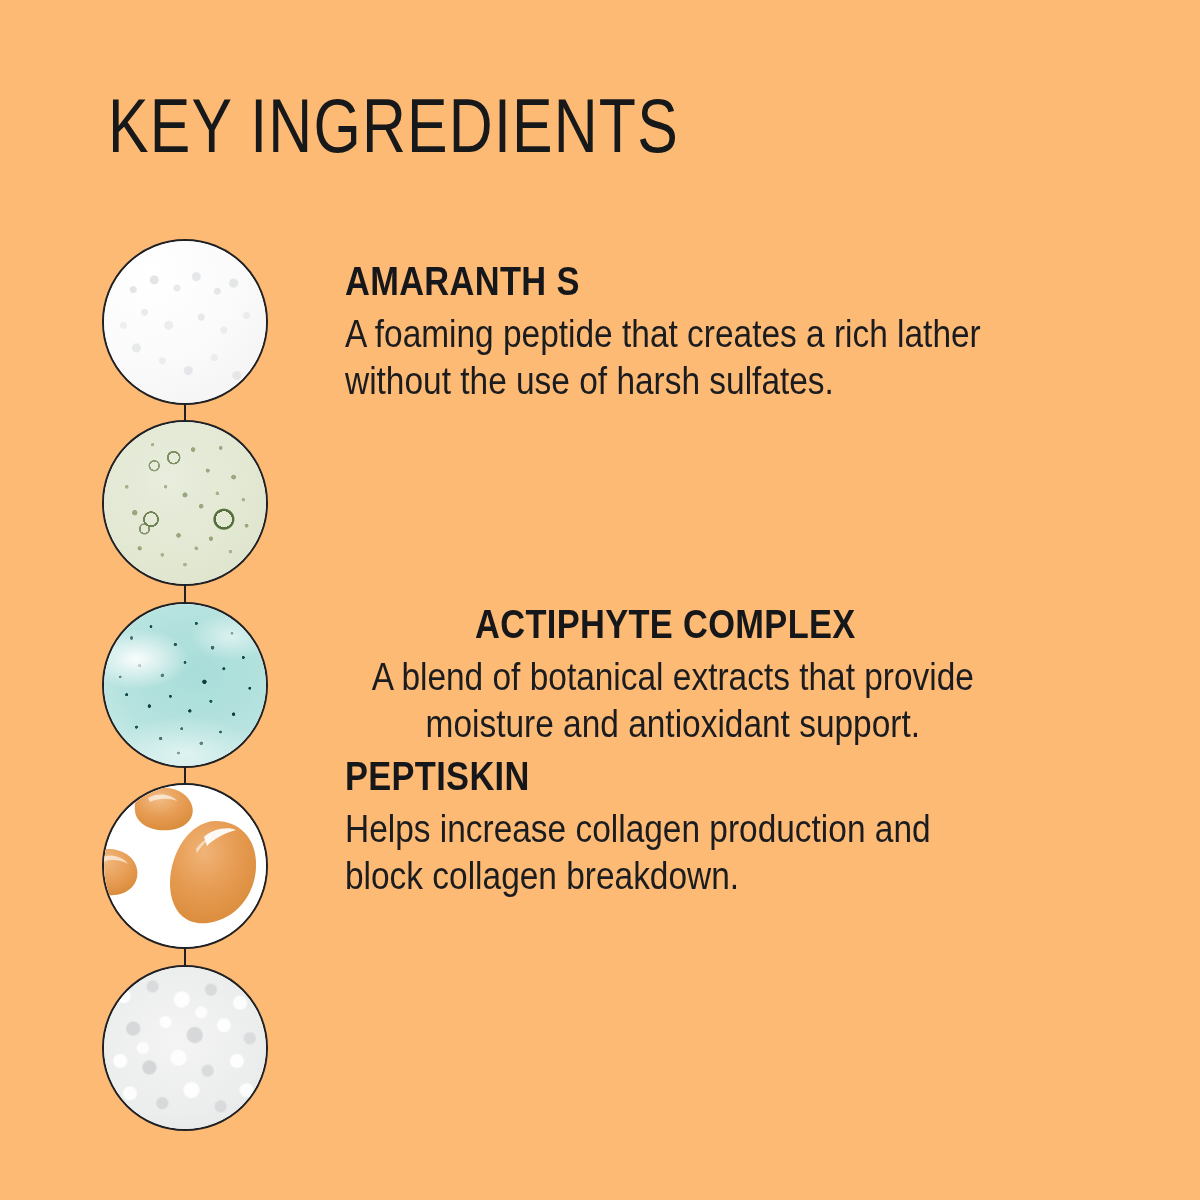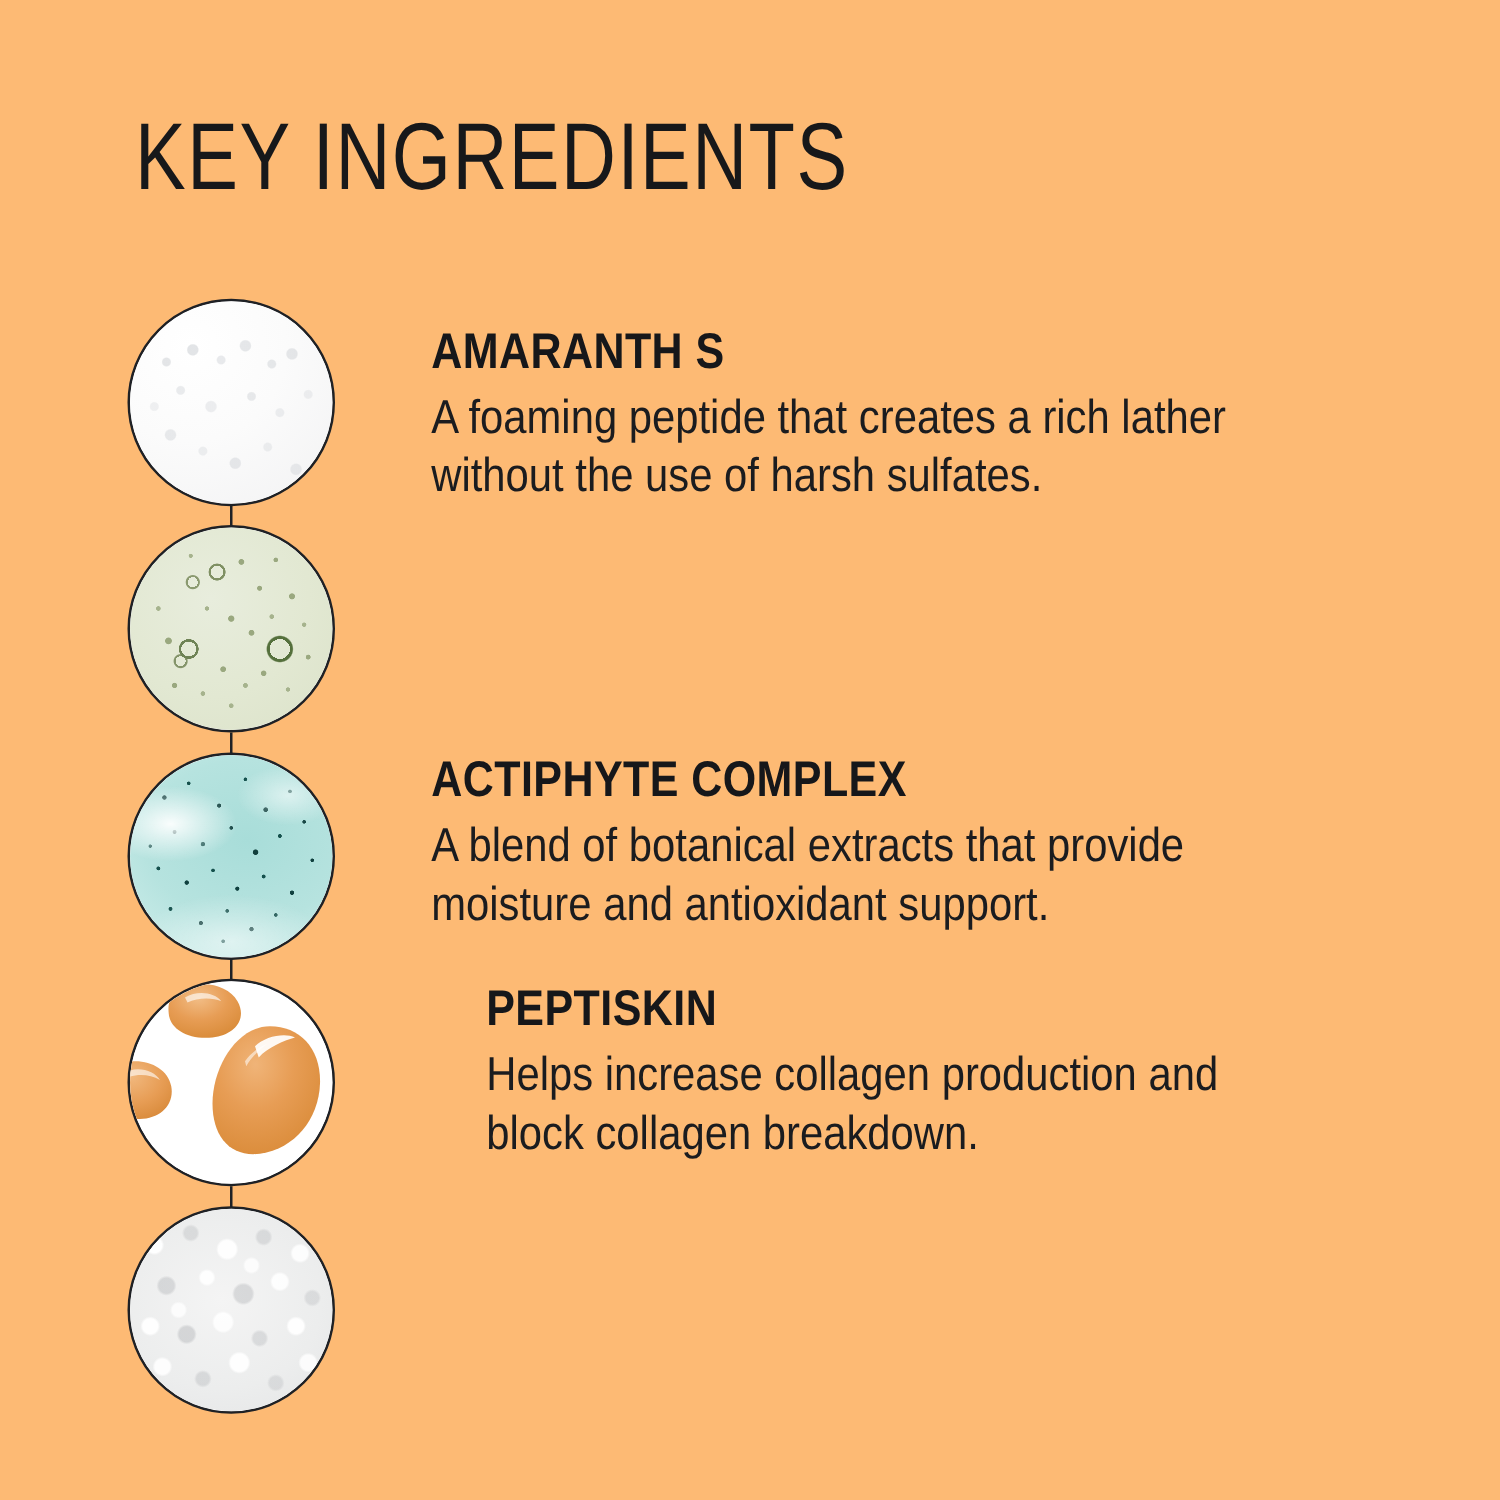--- a/index.html
+++ b/index.html
@@ -315,25 +315,25 @@
   </div>
 
   <div id="ingredient-list">
 
     <div class="ingredient-item" style="top:241px;margin-top:20px;">
       <p class="ingredient-name">AMARANTH S</p>
       <p class="ingredient-desc">A foaming peptide that creates a rich lather without the use of harsh sulfates.</p>
     </div>
 
 
-    <div class="ingredient-item" style="top:604px;">
+    <div class="ingredient-item" style="top:604px;text-align:center;">
       <p class="ingredient-name">ACTIPHYTE COMPLEX</p>
       <p class="ingredient-desc">A blend of botanical extracts that provide moisture and antioxidant support.</p>
     </div>
 
-    <div class="ingredient-item" style="top:787px;margin-left:44px;">
+    <div class="ingredient-item" style="top:756px;">
       <p class="ingredient-name">PEPTISKIN</p>
       <p class="ingredient-desc">Helps increase collagen production and block collagen breakdown.</p>
     </div>
 
 
   </div>
 </div>
 
 </body></html>

